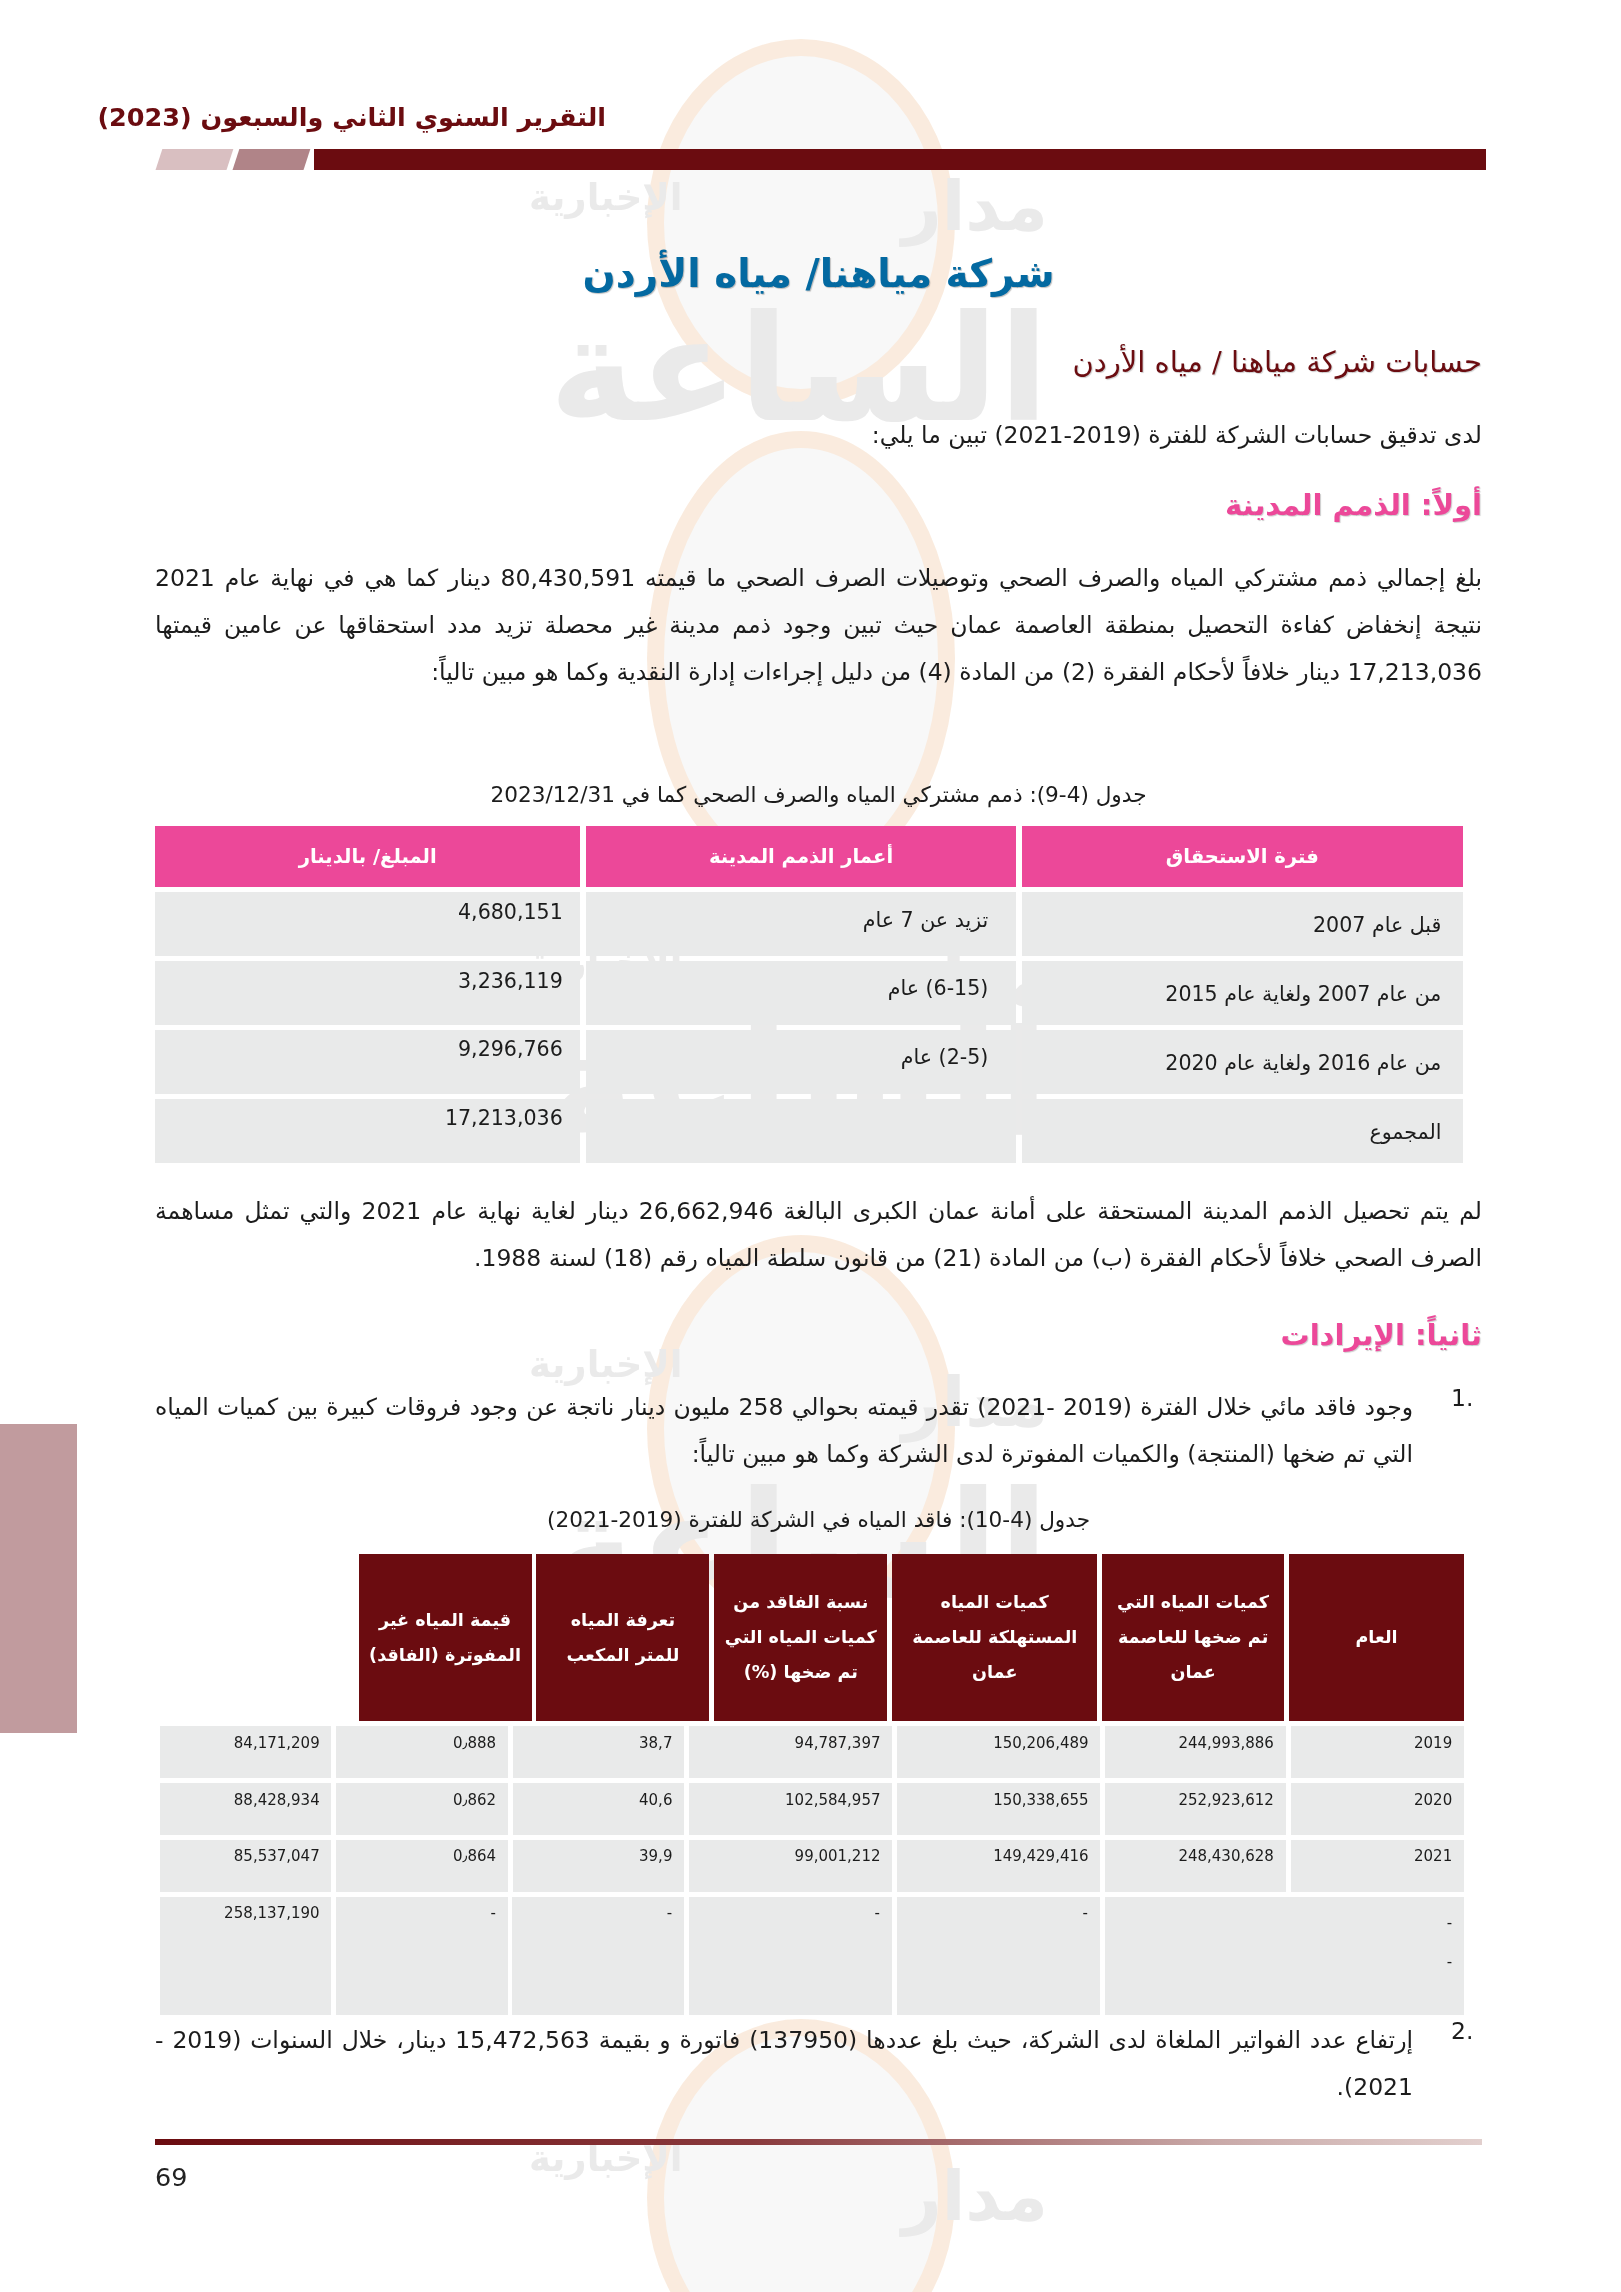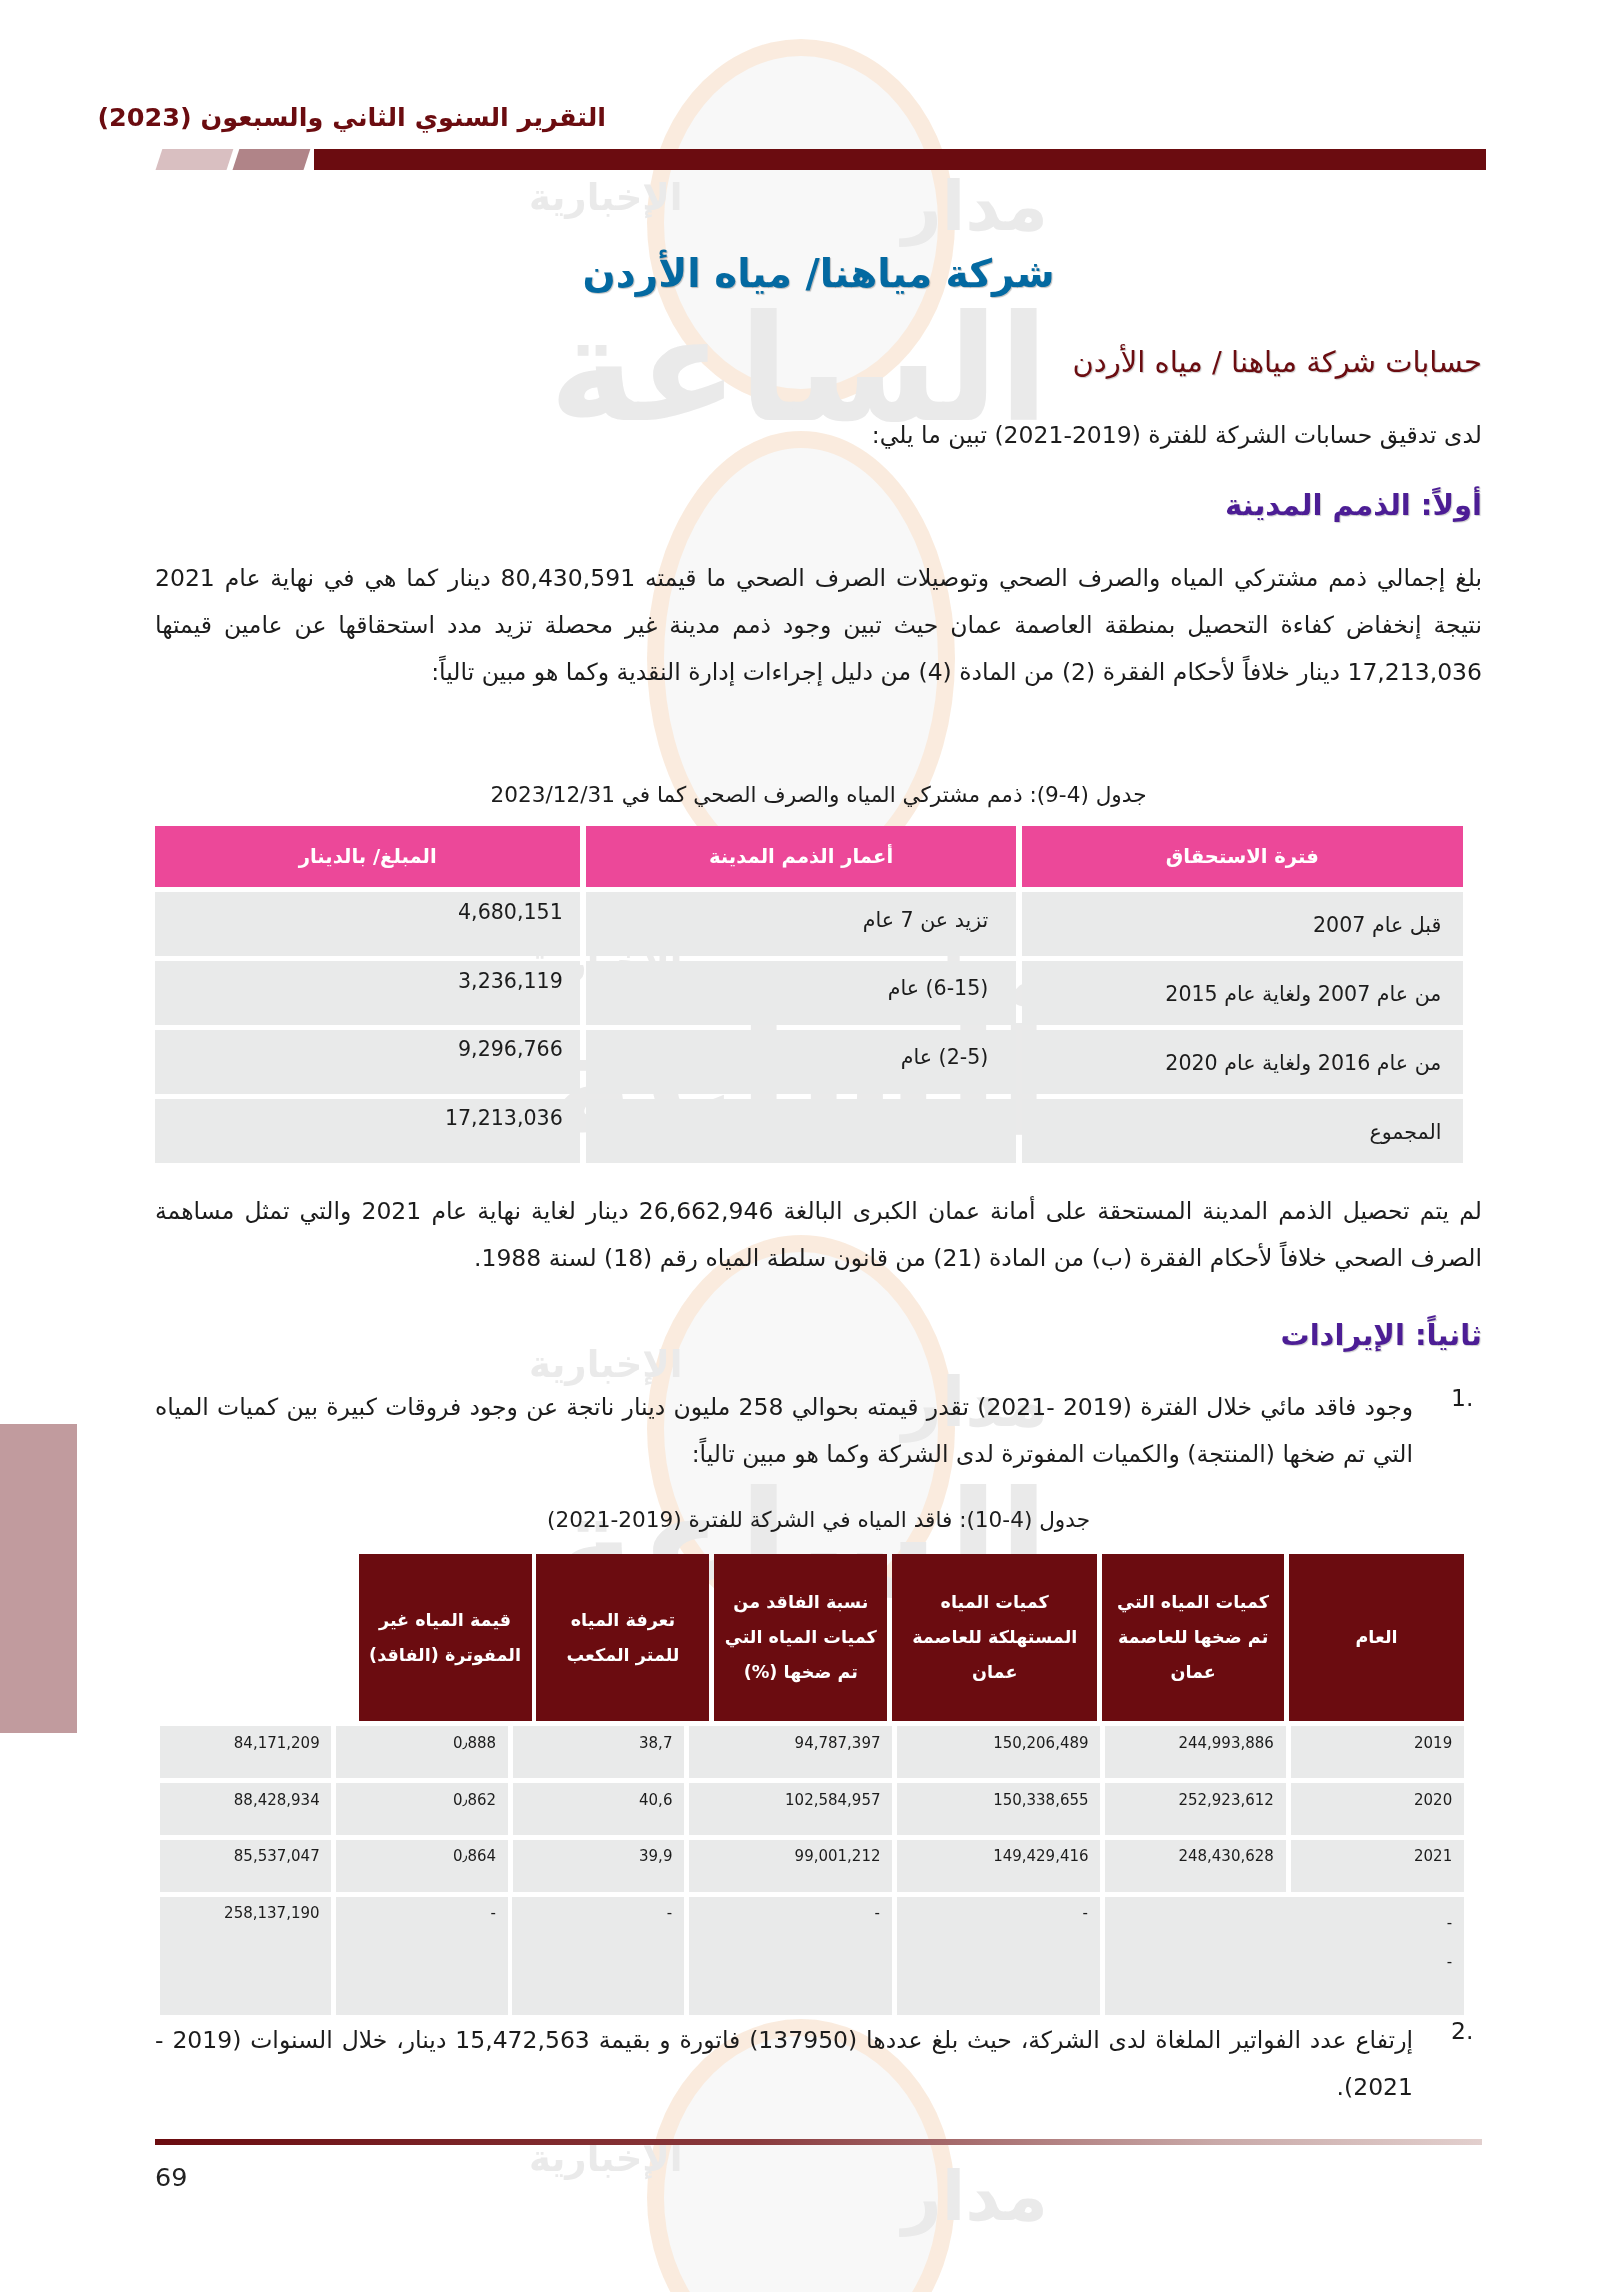--- a/index.html
+++ b/index.html
@@ -15,21 +15,21 @@
   .wm { position: absolute; pointer-events: none; opacity: 0.55; }
   .wm .ring { position: absolute; border-radius: 50%; border: 17.6px solid #f6dcc4; background: #f3f3f3; }
   .wm .big { position: absolute; font-family: "DejaVu Sans", sans-serif; font-weight: bold; color: #d9d9d9; white-space: nowrap; direction: rtl; }
 
   
   .running-head { left: 155px; top: 102px; width: 451px; font-weight: bold; font-size: 25.5px; color: #6b0c10; white-space: nowrap; direction: rtl; text-align: left; }
   .bar-seg { position: absolute; top: 149px; height: 20.6px; transform: skewX(-18deg); }
 
   .page-title { left: 155px; width: 1327px; top: 251px; text-align: center; font-weight: bold; font-size: 39px; color: #0369a1; direction: rtl; text-shadow: 1px 1px 1px rgba(0,0,0,.25); }
   .h2 { right: 139px; top: 345px; font-weight: normal; font-size: 29px; color: #6b0c10; direction: rtl; text-shadow: 1px 1px 1px rgba(0,0,0,.2); }
-  .h3 { right: 139px; font-weight: bold; font-size: 29px; color: #4c1d95; direction: rtl; text-shadow: 1px 1px 1px rgba(0,0,0,.2); }
+  .h3 { right: 139px; font-weight: bold; font-size: 29px; color: #ec4899; direction: rtl; text-shadow: 1px 1px 1px rgba(0,0,0,.2); }
 
   .para { left: 155px; width: 1327px; font-size: 23.5px; line-height: 47px; direction: rtl; text-align: justify; text-align-last: right; }
   .caption { left: 155px; width: 1327px; text-align: center; font-size: 21.6px; direction: rtl; }
 
   
   .t1 { left: 155px; top: 826px; width: 1308px; }
   .t1-head { display: flex; flex-direction: row-reverse; height: 61px; }
   .t1-head > div { background: #ec4899; color: #fff; font-weight: bold; font-size: 19.6px; display: flex; align-items: center; justify-content: center; margin-left: 5.9px; direction: rtl; }
   .t1-row { display: flex; flex-direction: row-reverse; height: 64px; margin-top: 4.9px; }
   .t1-row > div { background: #e9eaea; margin-left: 5.9px; font-size: 20.6px; direction: rtl; position: relative; }

